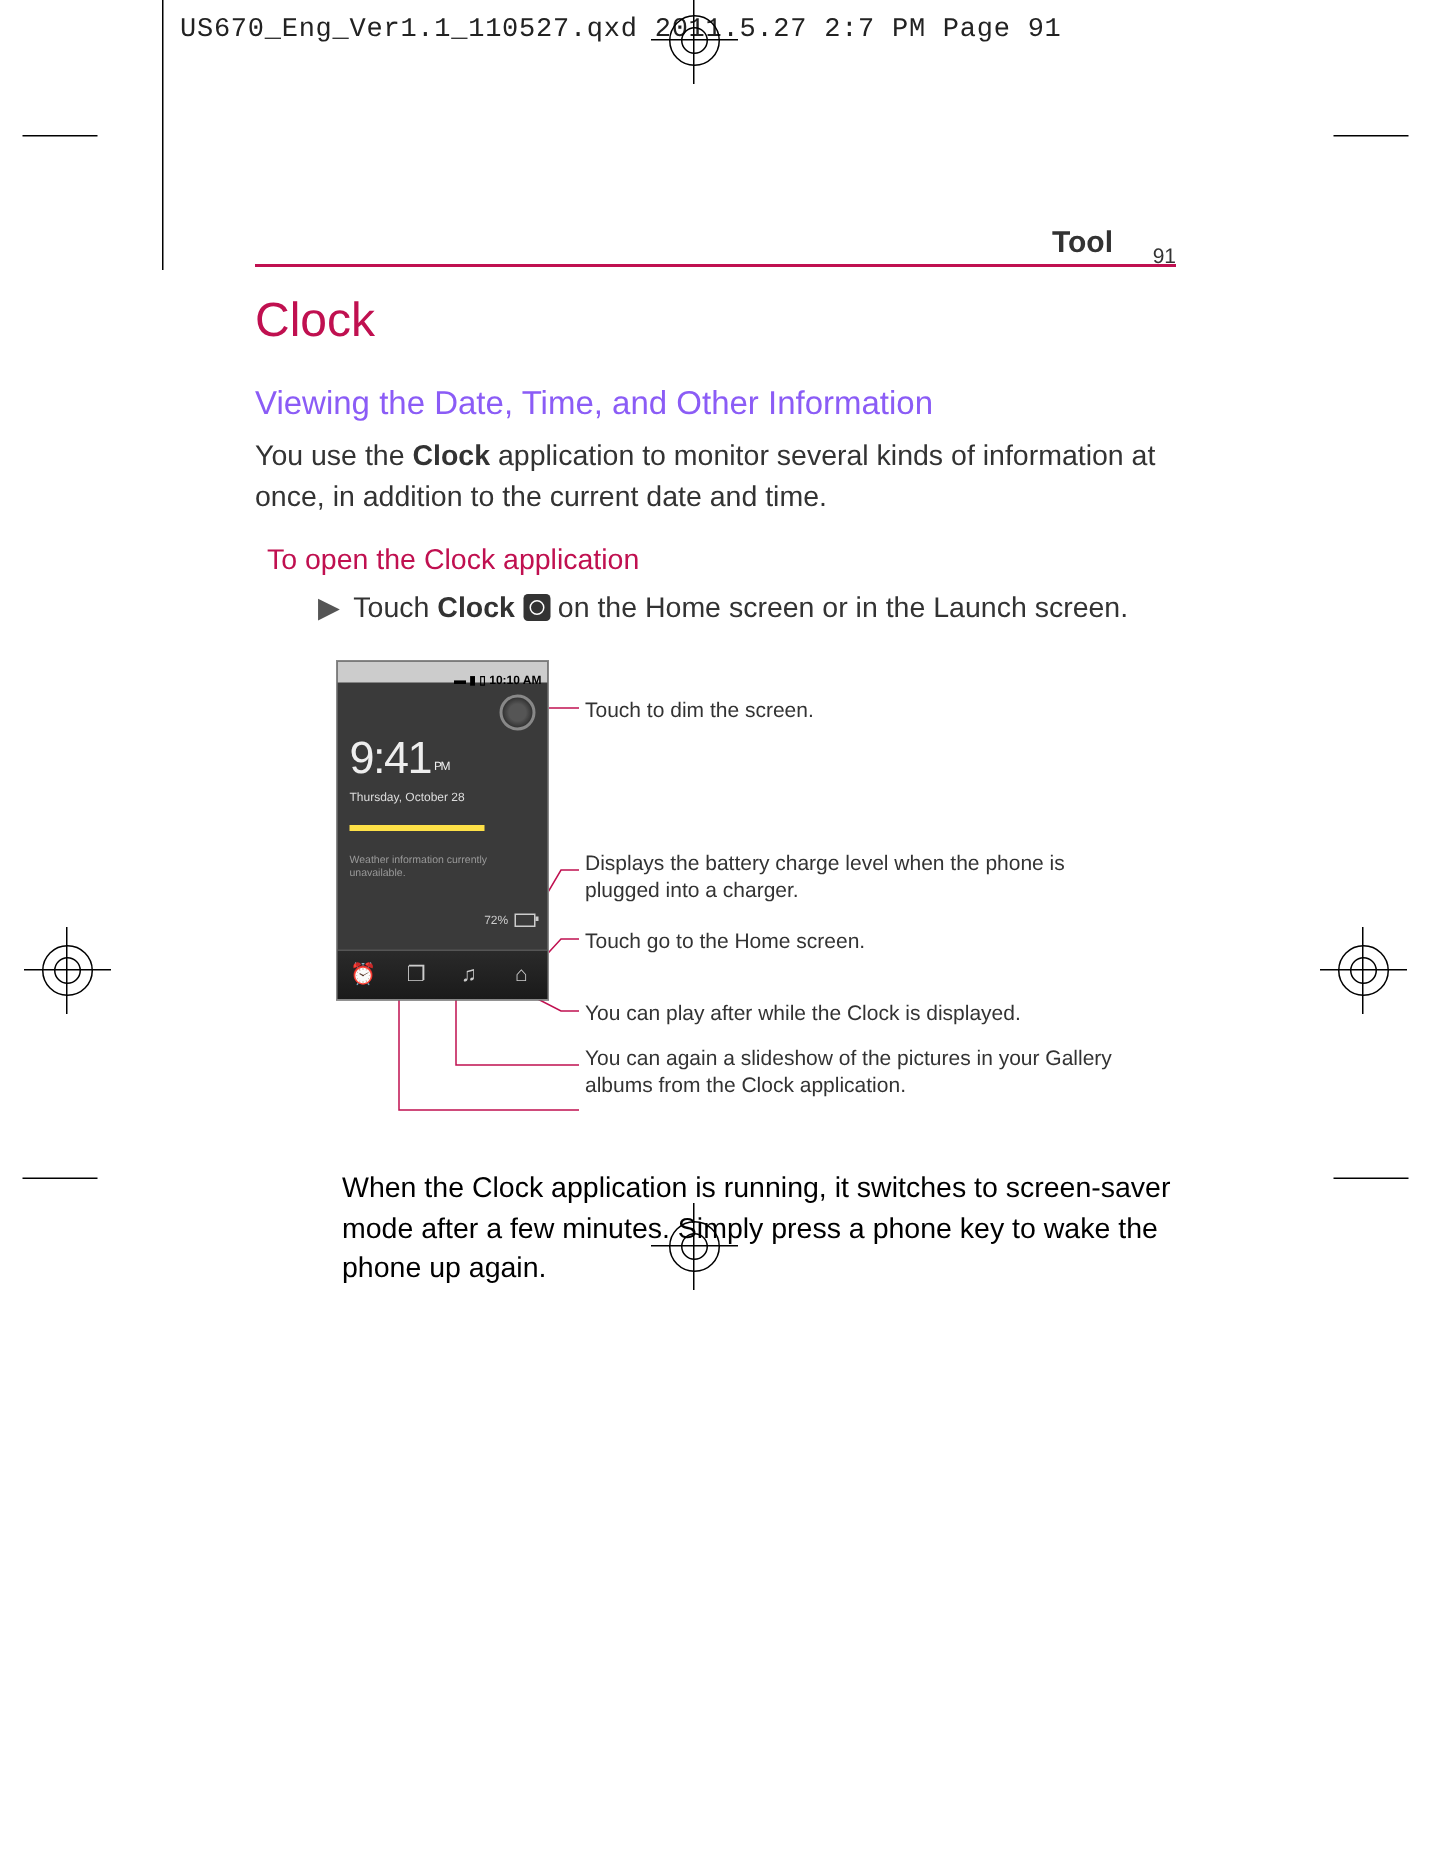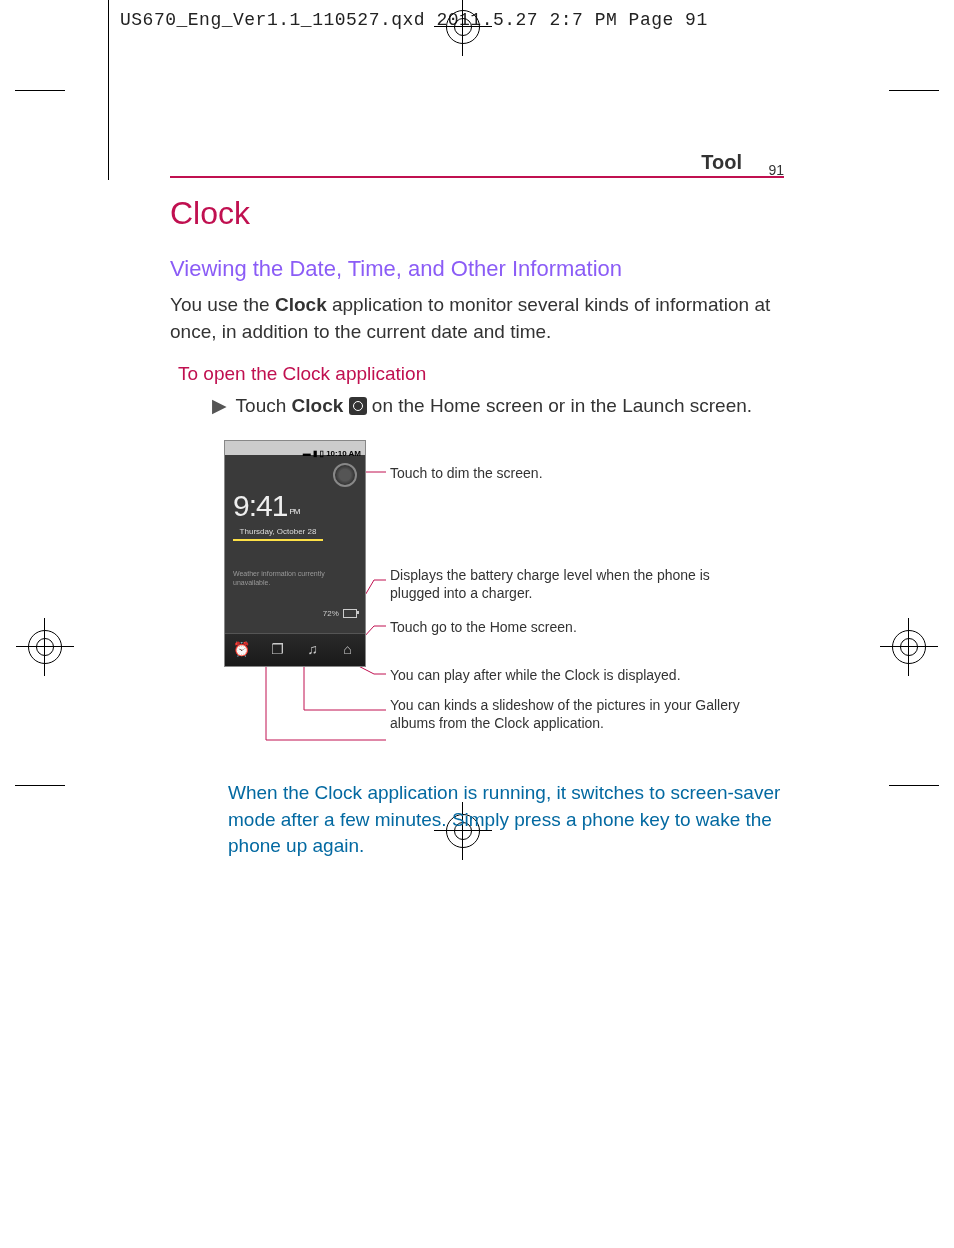--- a/index.html
+++ b/index.html
@@ -221,24 +221,23 @@
   .phone .time .ampm {
     font-size: 8px;
     vertical-align: 2px;
     margin-left: 2px;
   }
   .phone .date {
     position: absolute;
     left: 8px;
     top: 86px;
     font-size: 8px;
-    border-bottom: 2px solid #fde047;
-    padding-bottom: 3px;
+    border-bottom: 4px solid #fde047;
+    padding-bottom: 14px;
     width: 90px;
-    text-align: center;
   }
   .phone .weather {
     position: absolute;
     left: 8px;
     top: 128px;
     font-size: 7px;
     color: #999;
     width: 100px;
     line-height: 1.3;
   }
@@ -307,21 +306,21 @@
     stroke-width: 1;
     fill: none;
   }
   .para-below {
     position: absolute;
     top: 780px;
     left: 228px;
     width: 560px;
     font-size: 19px;
     line-height: 1.4;
-    color: #0369a1;
+    color: #000000;
   }
   .para-below p { margin: 0 0 16px 0; }
 </style>
 </head>
 <body>
 
 <div class="page">
 
   <div class="header-text">US670_Eng_Ver1.1_110527.qxd  2011.5.27  2:7 PM  Page 91</div>
 
@@ -406,20 +405,20 @@
         <div class="ic">❐</div>
         <div class="ic">♫</div>
         <div class="ic">⌂</div>
       </div>
     </div>
 
     <div class="callout" style="left:166px; top:24px;">Touch to dim the screen.</div>
     <div class="callout" style="left:166px; top:126px;">Displays the battery charge level when the phone is plugged into a charger.</div>
     <div class="callout" style="left:166px; top:178px;">Touch go to the Home screen.</div>
     <div class="callout" style="left:166px; top:226px;">You can play after while the Clock is displayed.</div>
-    <div class="callout" style="left:166px; top:256px;">You can kinds a slideshow of the pictures in your Gallery albums from the Clock application.</div>
+    <div class="callout" style="left:166px; top:256px;">You can again a slideshow of the pictures in your Gallery albums from the Clock application.</div>
   </div>
 
   <div class="para-below">
     <p>When the Clock application is running, it switches to screen-saver mode after a few minutes. Simply press a phone key to wake the phone up again.</p>
   </div>
 
 </div>
 
 </body></html>

